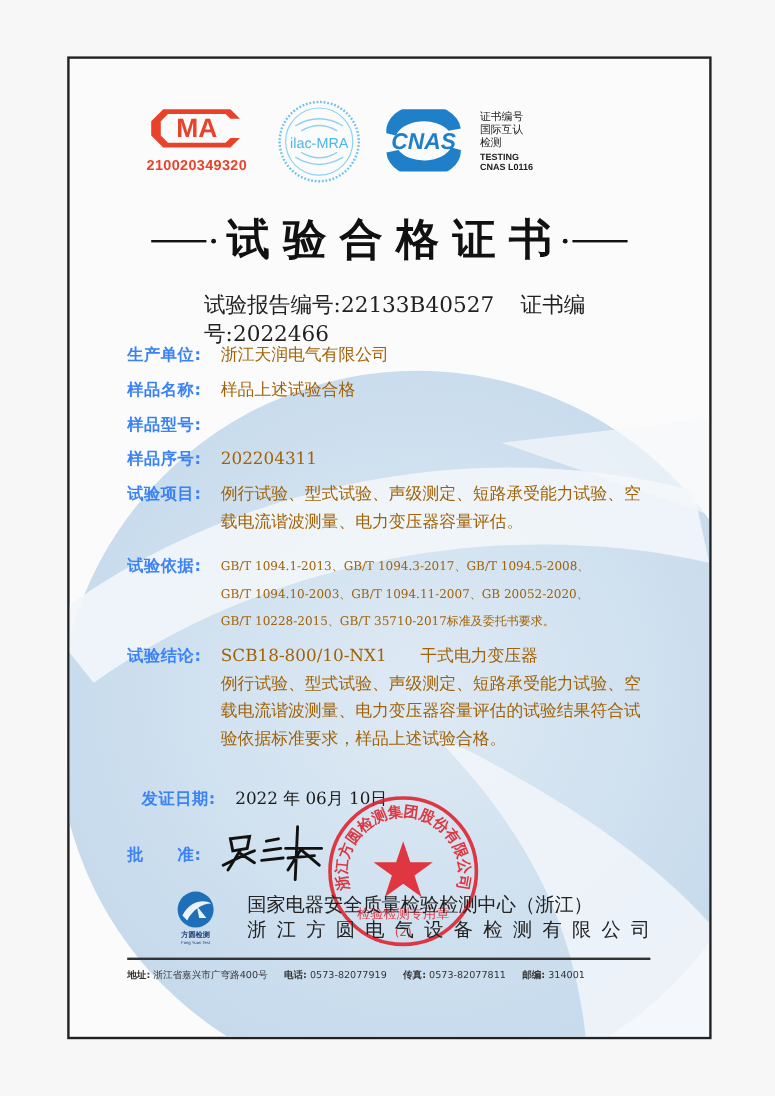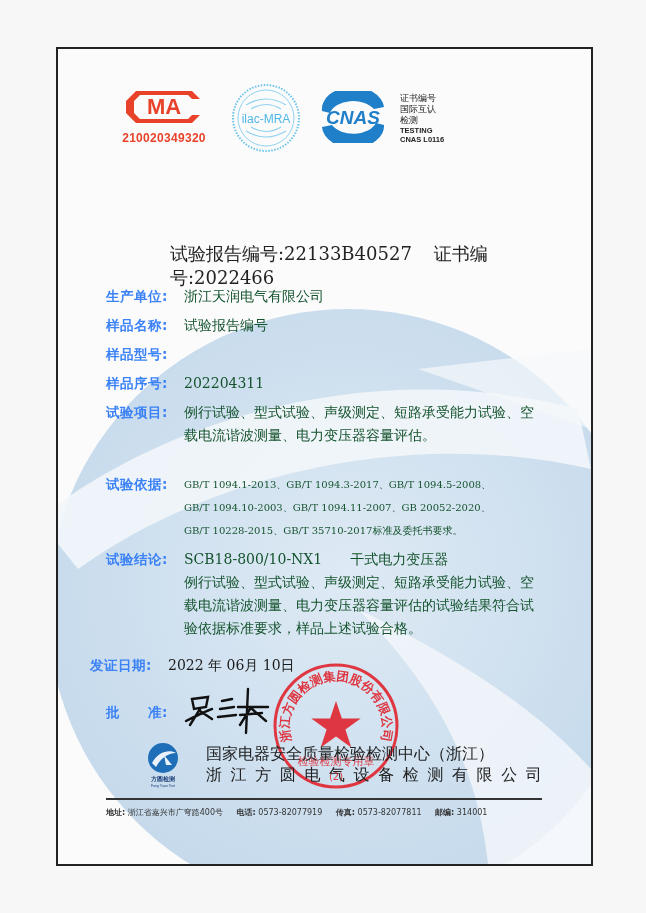--- a/index.html
+++ b/index.html
@@ -25,26 +25,26 @@
   .title-row .dash { display: inline-block; width: 46px; height: 2px; background: #111; vertical-align: middle; }
   .title-row .dot { display: inline-block; width: 4px; height: 4px; border-radius: 50%; background: #111; vertical-align: middle; margin: 0 4px; }
   .title { display: inline-block; font-family: "DejaVu Sans", sans-serif; font-weight: bold; font-size: 36px; letter-spacing: 11px; vertical-align: middle; color: #111; margin-right: -11px; }
 
   .numbers { position: absolute; top: 193px; left: 112px; font-size: 18px; color: #222; }
   .numbers span.gap { display: inline-block; width: 22px; }
 
   .fields { position: absolute; top: 236px; left: 48px; width: 470px; font-size: 14px; line-height: 23px; }
   .row { display: flex; }
   .lbl { width: 78px; flex: none; font-weight: bold; letter-spacing: 0.5px; color: #3b82f6; font-family: "DejaVu Sans", sans-serif; font-size: 13.5px; }
-  .val { flex: 1; color: #14532d; }
+  .val { flex: 1; color: #a16207; }
   .val .line { display: block; white-space: nowrap; }
-  .mt-gap { margin-top: 26px; }
+  .mt-gap { margin-top: 14px; }
   .mt-small { margin-top: 6px; }
 
-  .date-row { position: absolute; top: 608px; left: 32px; font-size: 14px; }
+  .date-row { position: absolute; top: 608px; left: 60px; font-size: 14px; }
   .approve-row { position: absolute; top: 655px; left: 48px; font-size: 14px; }
   .sig { position: absolute; left: 120px; top: 636px; width: 100px; height: 50px; }
   .seal { position: absolute; left: 213px; top: 612px; width: 130px; height: 130px; }
   .fy-logo { position: absolute; left: 86px; top: 692px; width: 38px; height: 48px; }
   .org { position: absolute; left: 148px; top: 694px; font-family: "DejaVu Sans", sans-serif; font-size: 16px; line-height: 21px; color: #222; }
   .org .l2 { letter-spacing: 8.6px; }
   .rule { position: absolute; left: 48px; top: 749px; width: 436px; height: 1.5px; background: #333; }
   .footer { position: absolute; left: 48px; top: 758px; font-family: "DejaVu Sans", sans-serif; font-size: 8px; color: #333; white-space: nowrap; }
   .footer span { margin-right: 11px; }
 </style>
@@ -94,36 +94,41 @@
     </svg>
     <div class="cnas-text">
       <div>证书编号</div>
       <div>国际互认</div>
       <div>检测</div>
       <div class="en">TESTING</div>
       <div class="en">CNAS L0116</div>
     </div>
   </div>
 
+  <div class="title-row">
+    <span class="dash"></span><span class="dot"></span>
+    <span class="title">试验合格证书</span>
+    <span class="dot"></span><span class="dash"></span>
+  </div>
 
   <div class="numbers">
     <span>试验报告编号:</span><span>22133B40527</span><span class="gap"></span><span>证书编号:</span><span>2022466</span>
   </div>
 
   <div class="fields">
     <div class="row">
       <span class="lbl">生产单位:</span>
       <span class="val">
           <span class="line">浙江天润电气有限公司</span>
         </span>
     </div>
     <div class="row mt-small">
       <span class="lbl">样品名称:</span>
       <span class="val">
-          <span class="line">试验报告编号</span>
+          <span class="line">样品上述试验合格</span>
         </span>
     </div>
     <div class="row mt-small">
       <span class="lbl">样品型号:</span>
     </div>
     <div class="row mt-small">
       <span class="lbl">样品序号:</span>
       <span class="val">
           <span class="line">202204311</span>
         </span>

